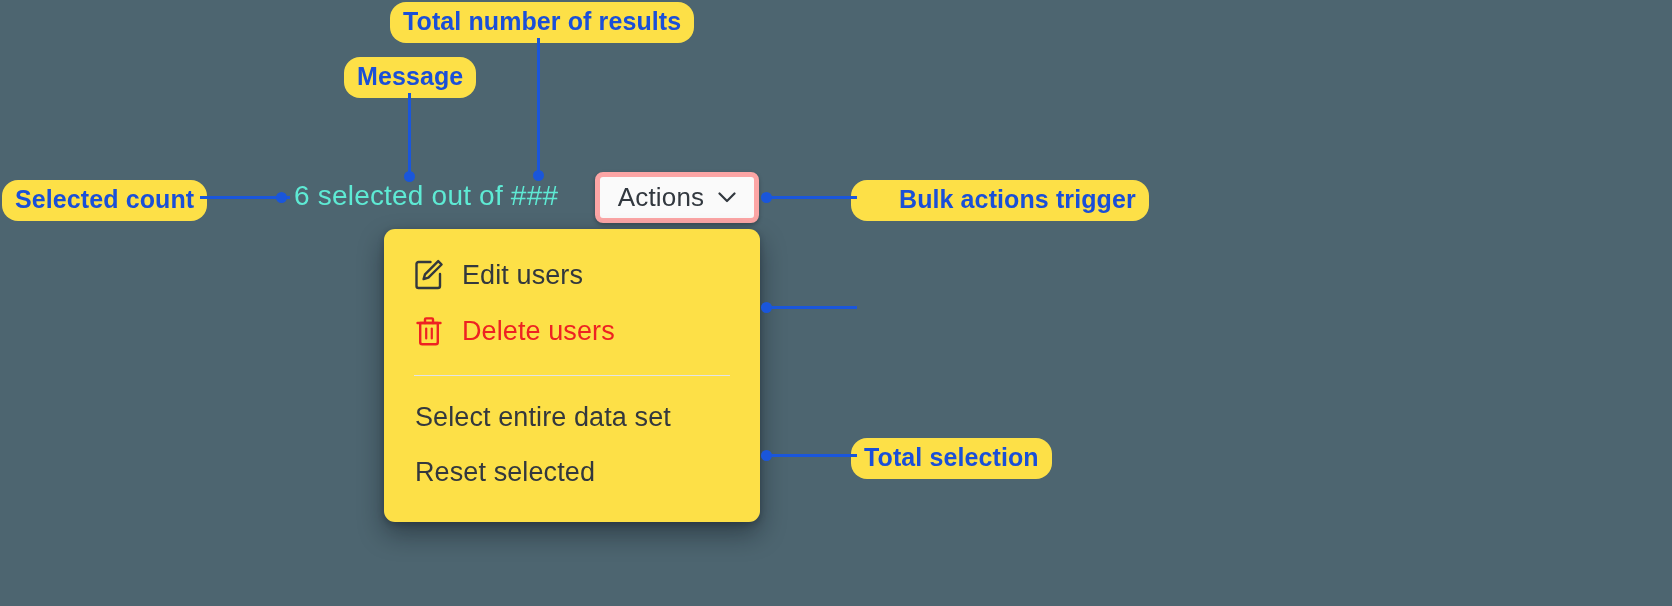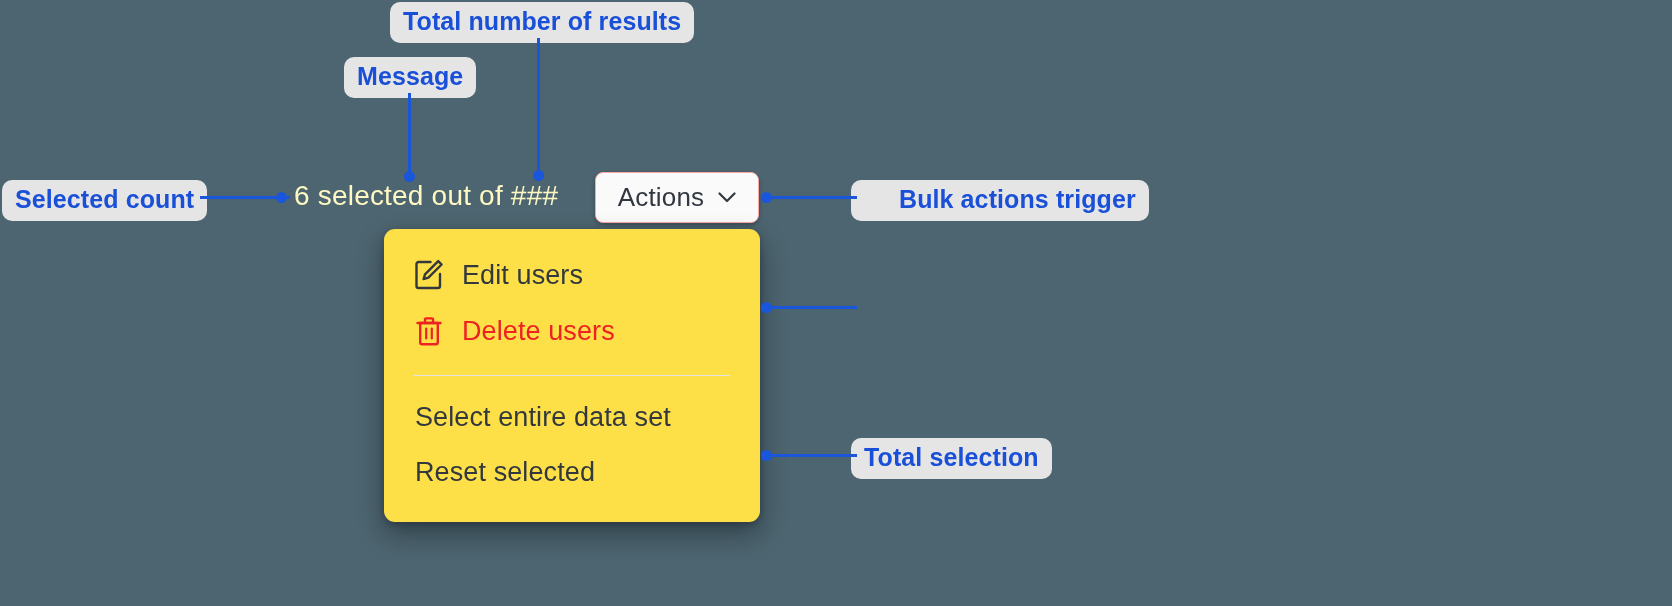--- a/index.html
+++ b/index.html
@@ -15,26 +15,26 @@
   }
   #stage {
     position: relative;
     width: 1672px;
     height: 606px;
   }
 
   
   .pill {
     position: absolute;
-    background: #e5e5e5;
+    background: #fde047;
     color: #1a4fd8;
     font-size: 25px;
     font-weight: 700;
     letter-spacing: 0.1px;
-    border-radius: 10px;
+    border-radius: 16px;
     padding: 5px 13px 7px 13px;
     white-space: nowrap;
     line-height: 1.15;
   }
 
   
   .conn-v {
     position: absolute;
     width: 3px;
     background: #1a56db;
@@ -51,34 +51,34 @@
     border-radius: 50%;
     background: #1a56db;
   }
 
   
   .sel-message {
     position: absolute;
     left: 294px;
     top: 180px;
     font-size: 28px;
-    color: #fef9c3;
+    color: #5eead4;
     letter-spacing: 0.2px;
     white-space: nowrap;
   }
 
   
   .actions-btn {
     position: absolute;
     left: 595px;
     top: 172px;
     width: 164px;
     height: 51px;
     background: #fafafa;
-    border: 1px solid #fca5a5;
+    border: 5px solid #fca5a5;
     border-radius: 8px;
     box-shadow: 0 2px 4px rgba(0,0,0,0.28);
     display: flex;
     align-items: center;
     justify-content: center;
     gap: 14px;
     box-sizing: border-box;
     cursor: pointer;
   }
   .actions-btn-label {

